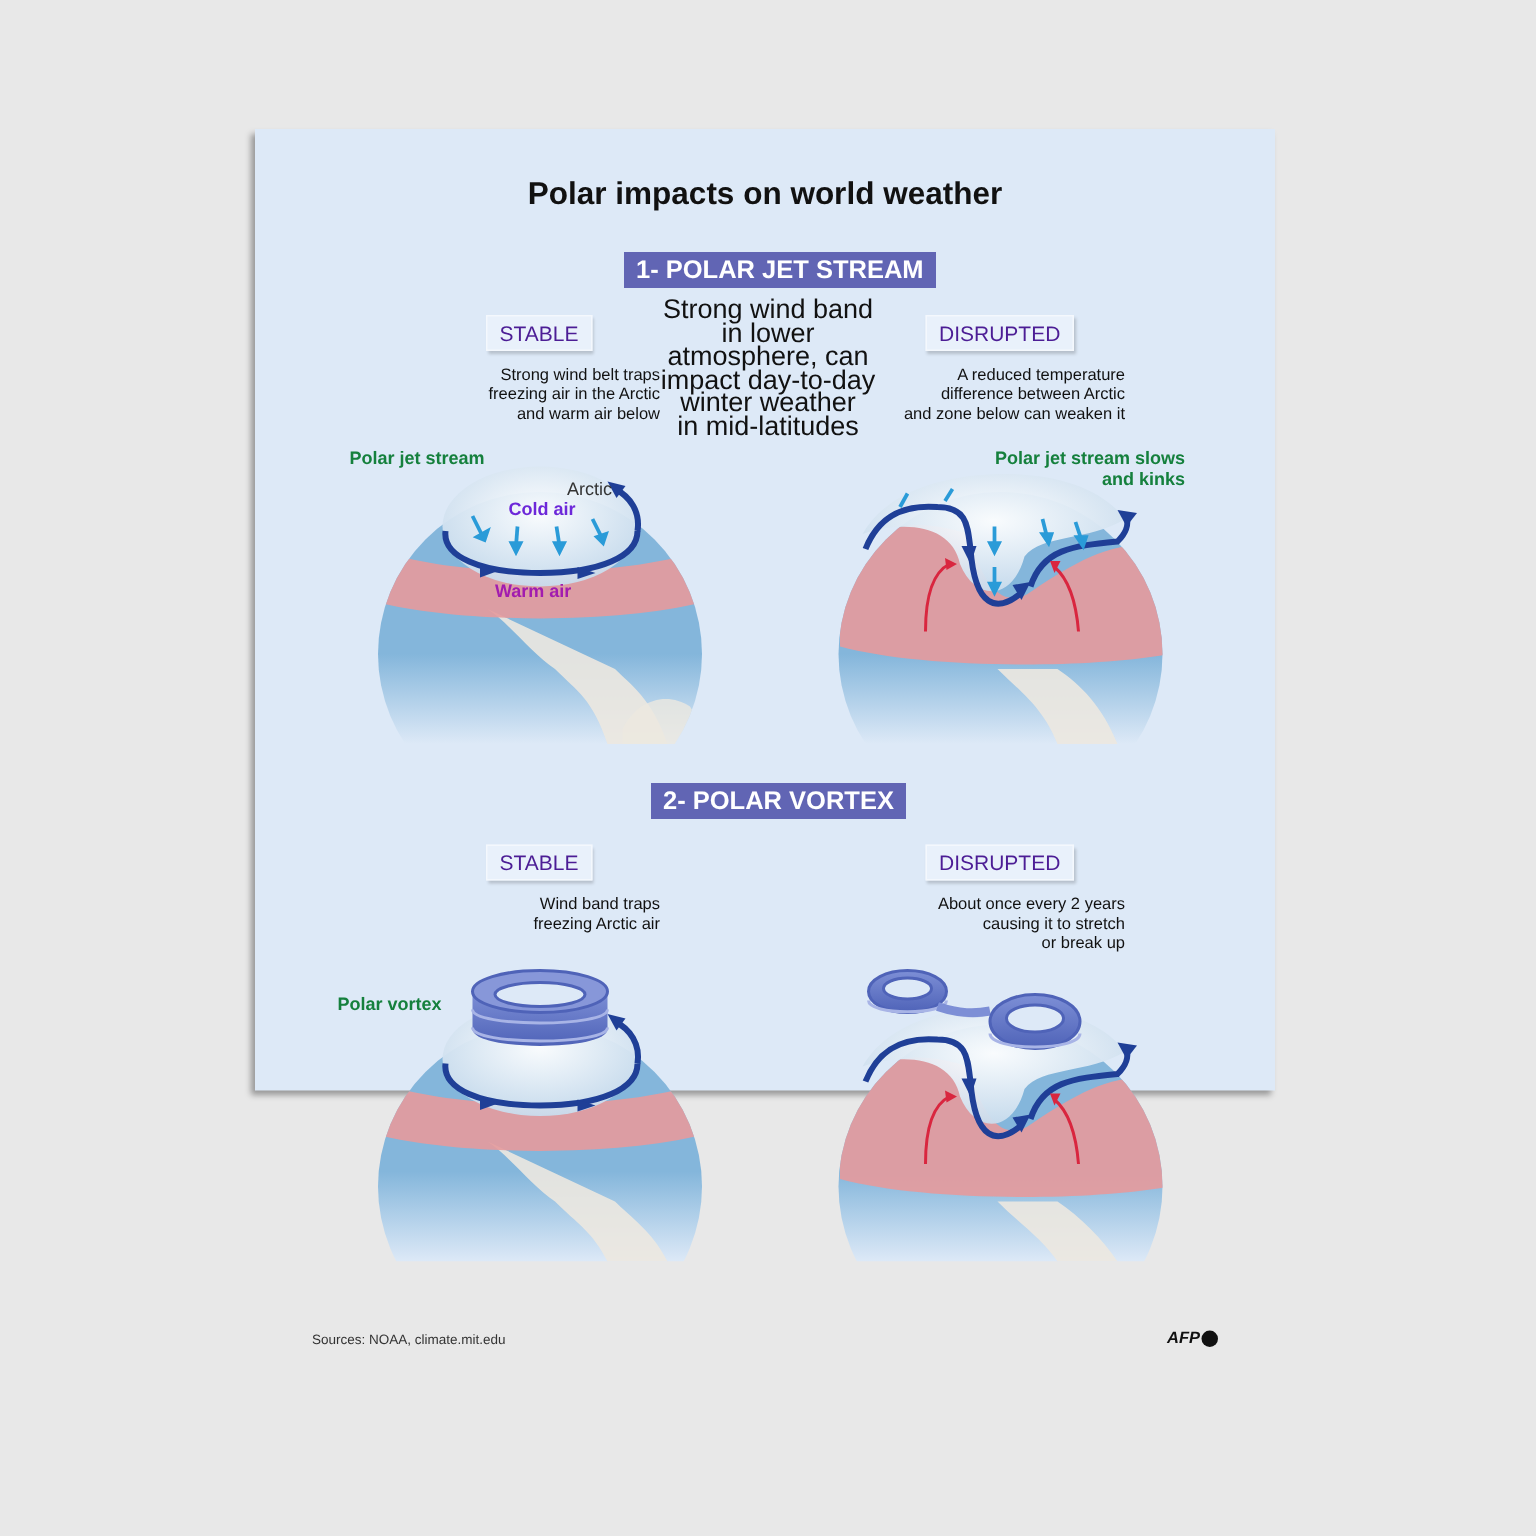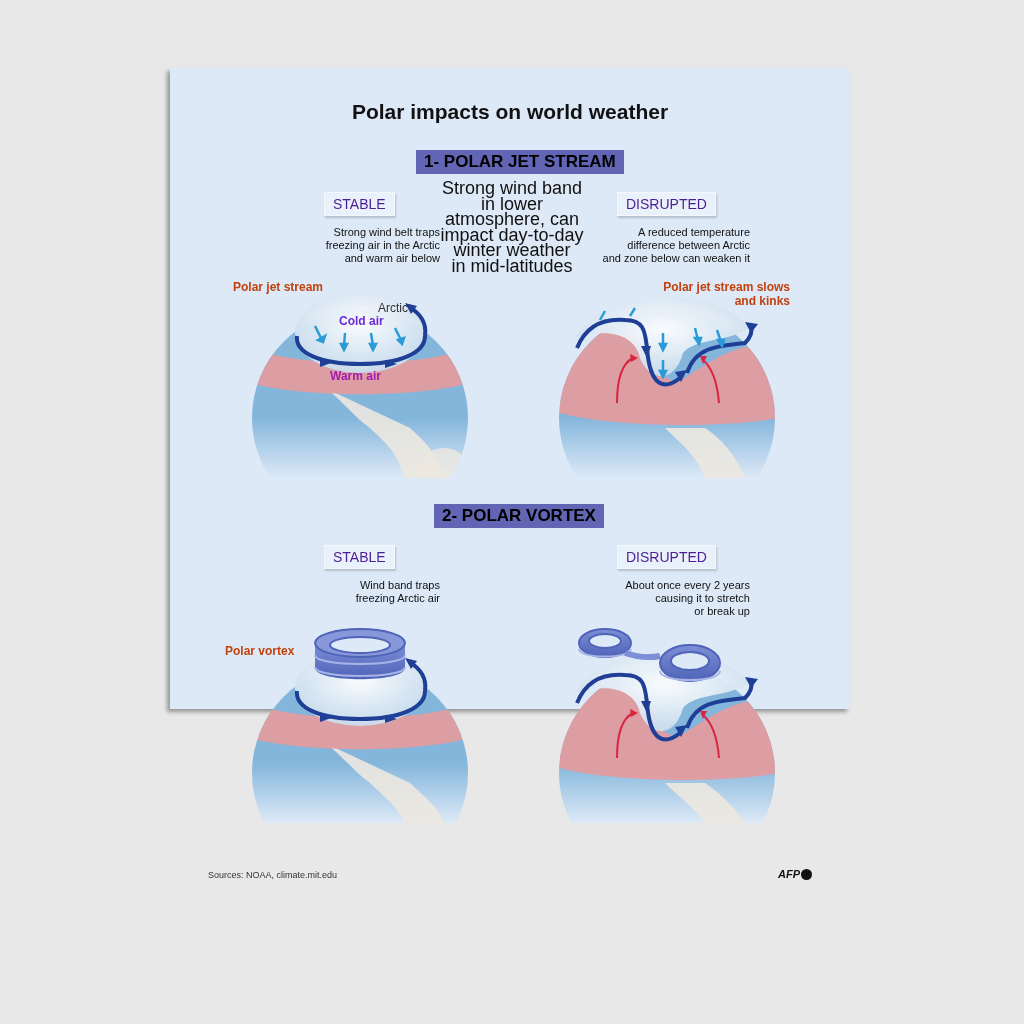--- a/index.html
+++ b/index.html
@@ -1,23 +1,23 @@
 <!DOCTYPE html>
 <html><head>
 <meta charset="utf-8">
 <style>
   html,body{margin:0;padding:0;}
   body{width:1024px;height:1024px;background:#e8e8e8;position:relative;overflow:hidden;font-family:"Liberation Sans",sans-serif;}
-  .poster{position:absolute;left:170px;top:68px;width:680px;height:641px;background:#dde9f7;box-shadow:-3px 3px 4px rgba(0,0,0,0.35);}
+  .poster{position:absolute;left:170px;top:86px;width:680px;height:641px;background:#dde9f7;box-shadow:-3px 3px 4px rgba(0,0,0,0.35);}
   .title{position:absolute;left:0;right:0;top:32px;text-align:center;font-size:21px;font-weight:bold;color:#111;}
-  .section-tag{position:absolute;background:#6165b4;color:#000000;font-weight:bold;font-size:17px;padding:2px 8px;white-space:nowrap;}
+  .section-tag{position:absolute;background:#6165b4;color:#ffffff;font-weight:bold;font-size:17px;padding:2px 8px;white-space:nowrap;}
   .state-label{position:absolute;background:#e9f1fb;border:1px solid #f4f8fd;box-shadow:1px 2px 2px rgba(0,0,0,0.18);font-size:14px;color:#4c1d95;padding:3px 8px;text-align:center;}
   .desc{position:absolute;text-align:right;font-size:11px;line-height:13px;color:#111;}
   .center-desc{position:absolute;text-align:center;font-size:18px;line-height:15.5px;color:#111;}
-  .callout{position:absolute;font-size:12px;font-weight:bold;color:#c2410c;line-height:14px;}
+  .callout{position:absolute;font-size:12px;font-weight:bold;color:#15803d;line-height:14px;}
   .arctic{position:absolute;font-size:12px;color:#333;}
   .globe{position:absolute;}
   .inline-lbl{position:absolute;font-size:12px;font-weight:bold;}
   .sources{position:absolute;left:38px;top:802px;font-size:9px;color:#333;}
   .afp{position:absolute;left:608px;top:800px;font-size:11px;font-weight:bold;font-style:italic;color:#111;display:flex;align-items:center;gap:1px;}
   .afp-dot{width:11px;height:11px;border-radius:50%;background:#111;display:inline-block;}
 </style>
 </head>
 <body>
 

